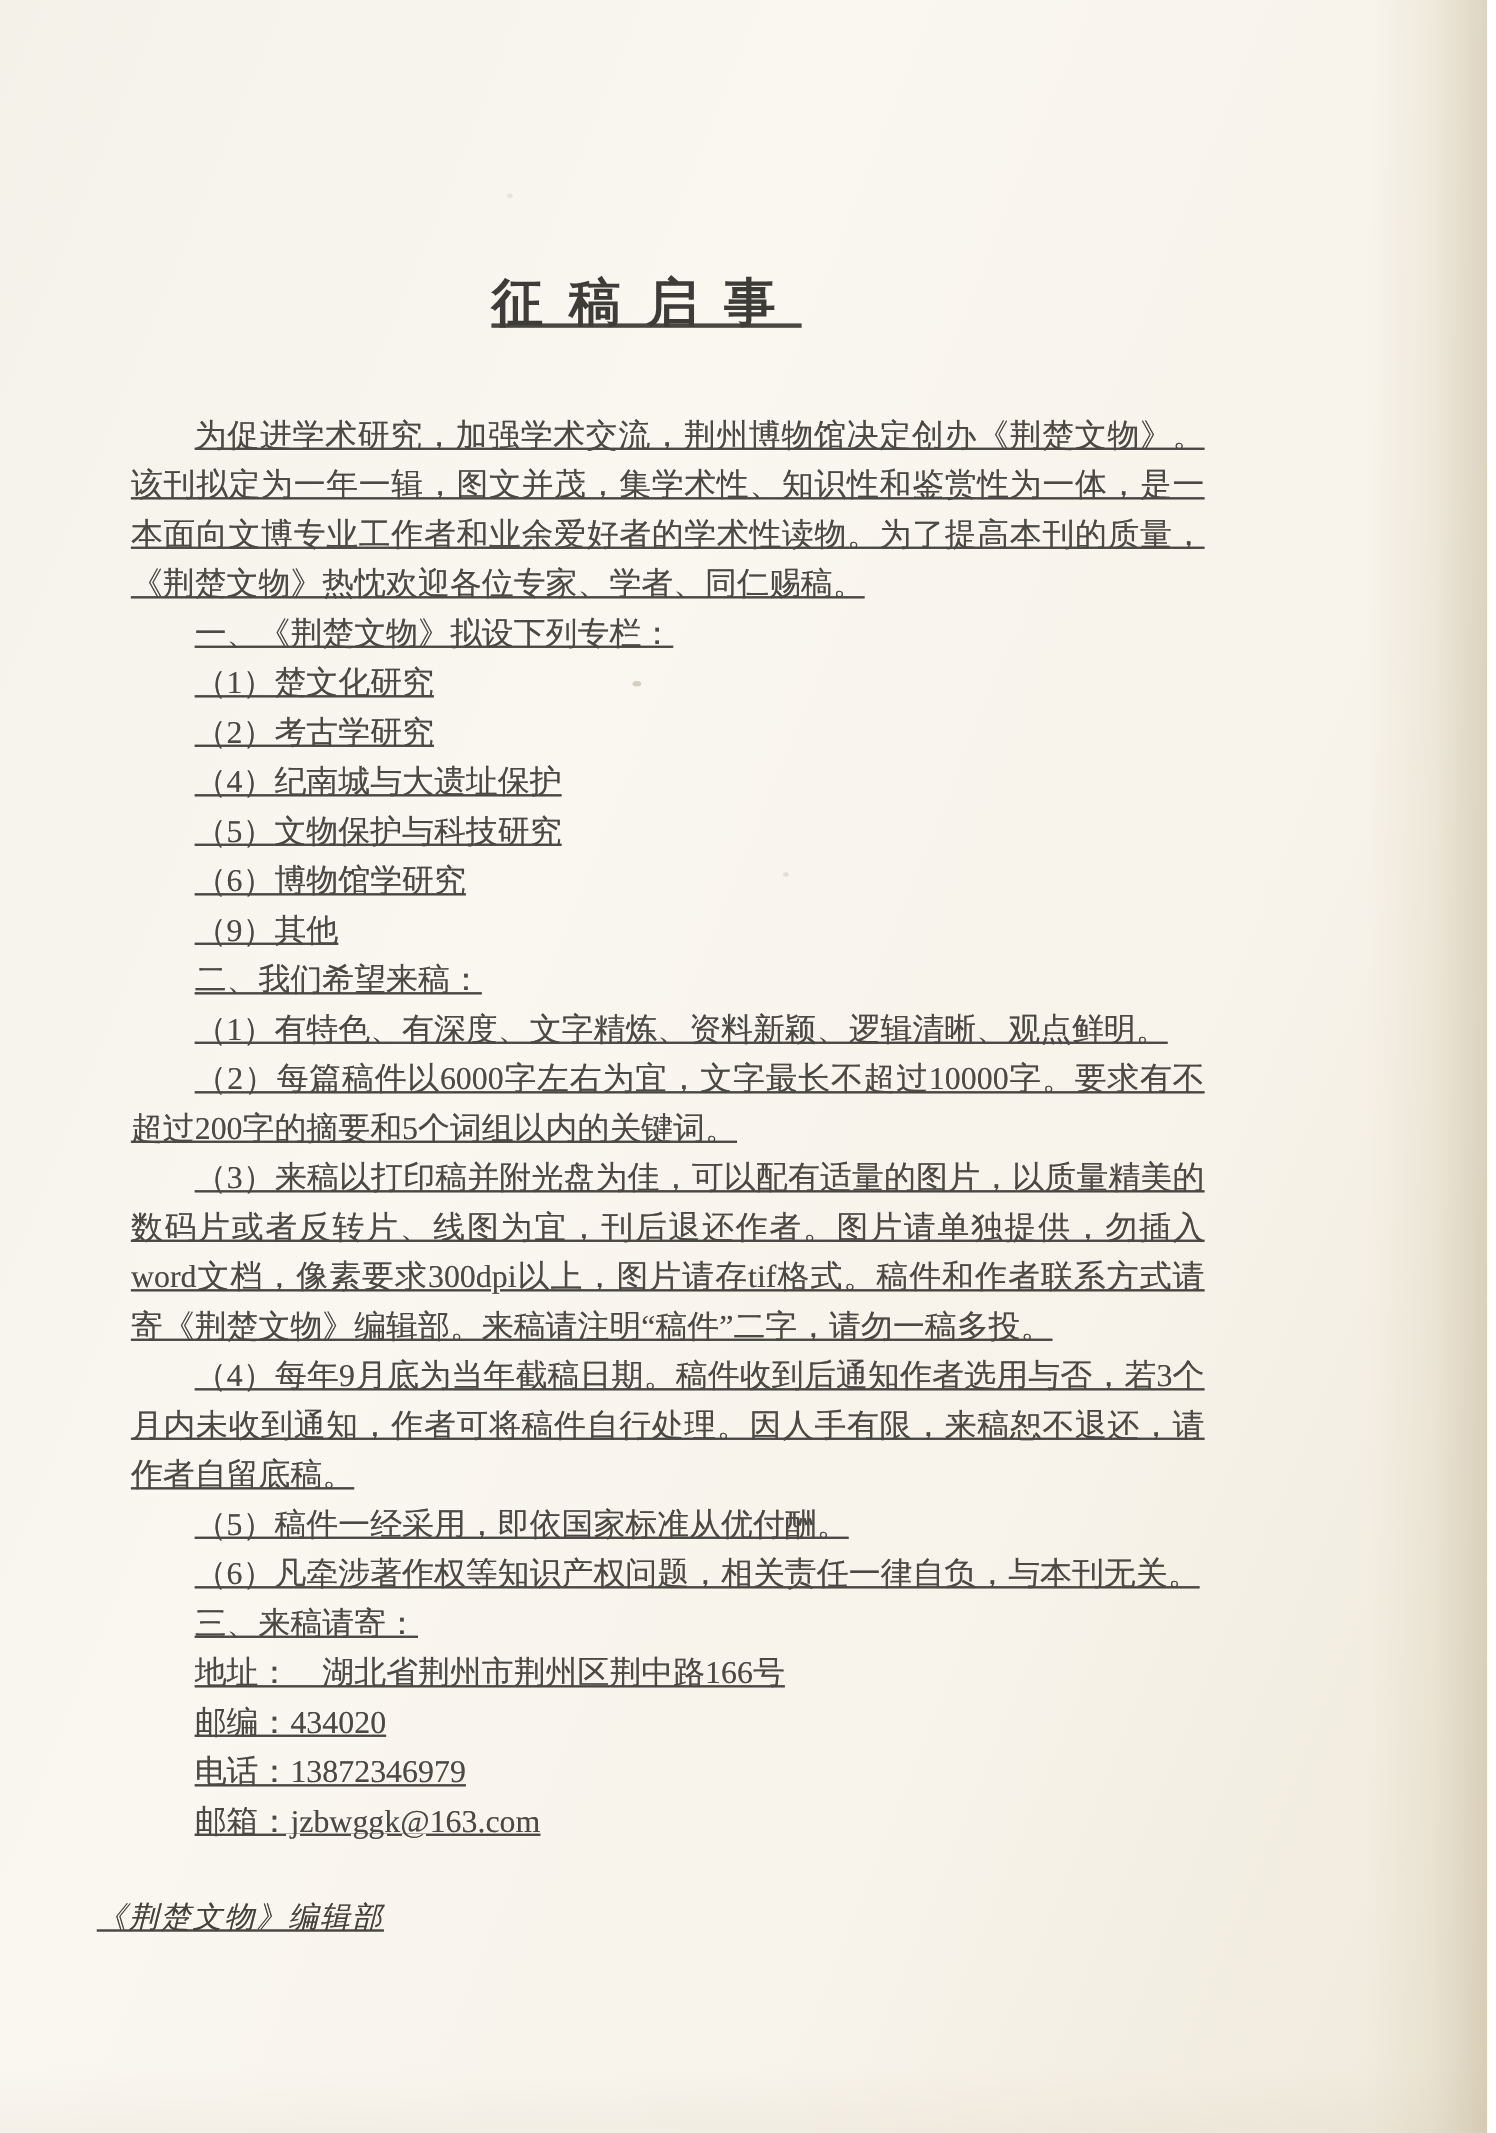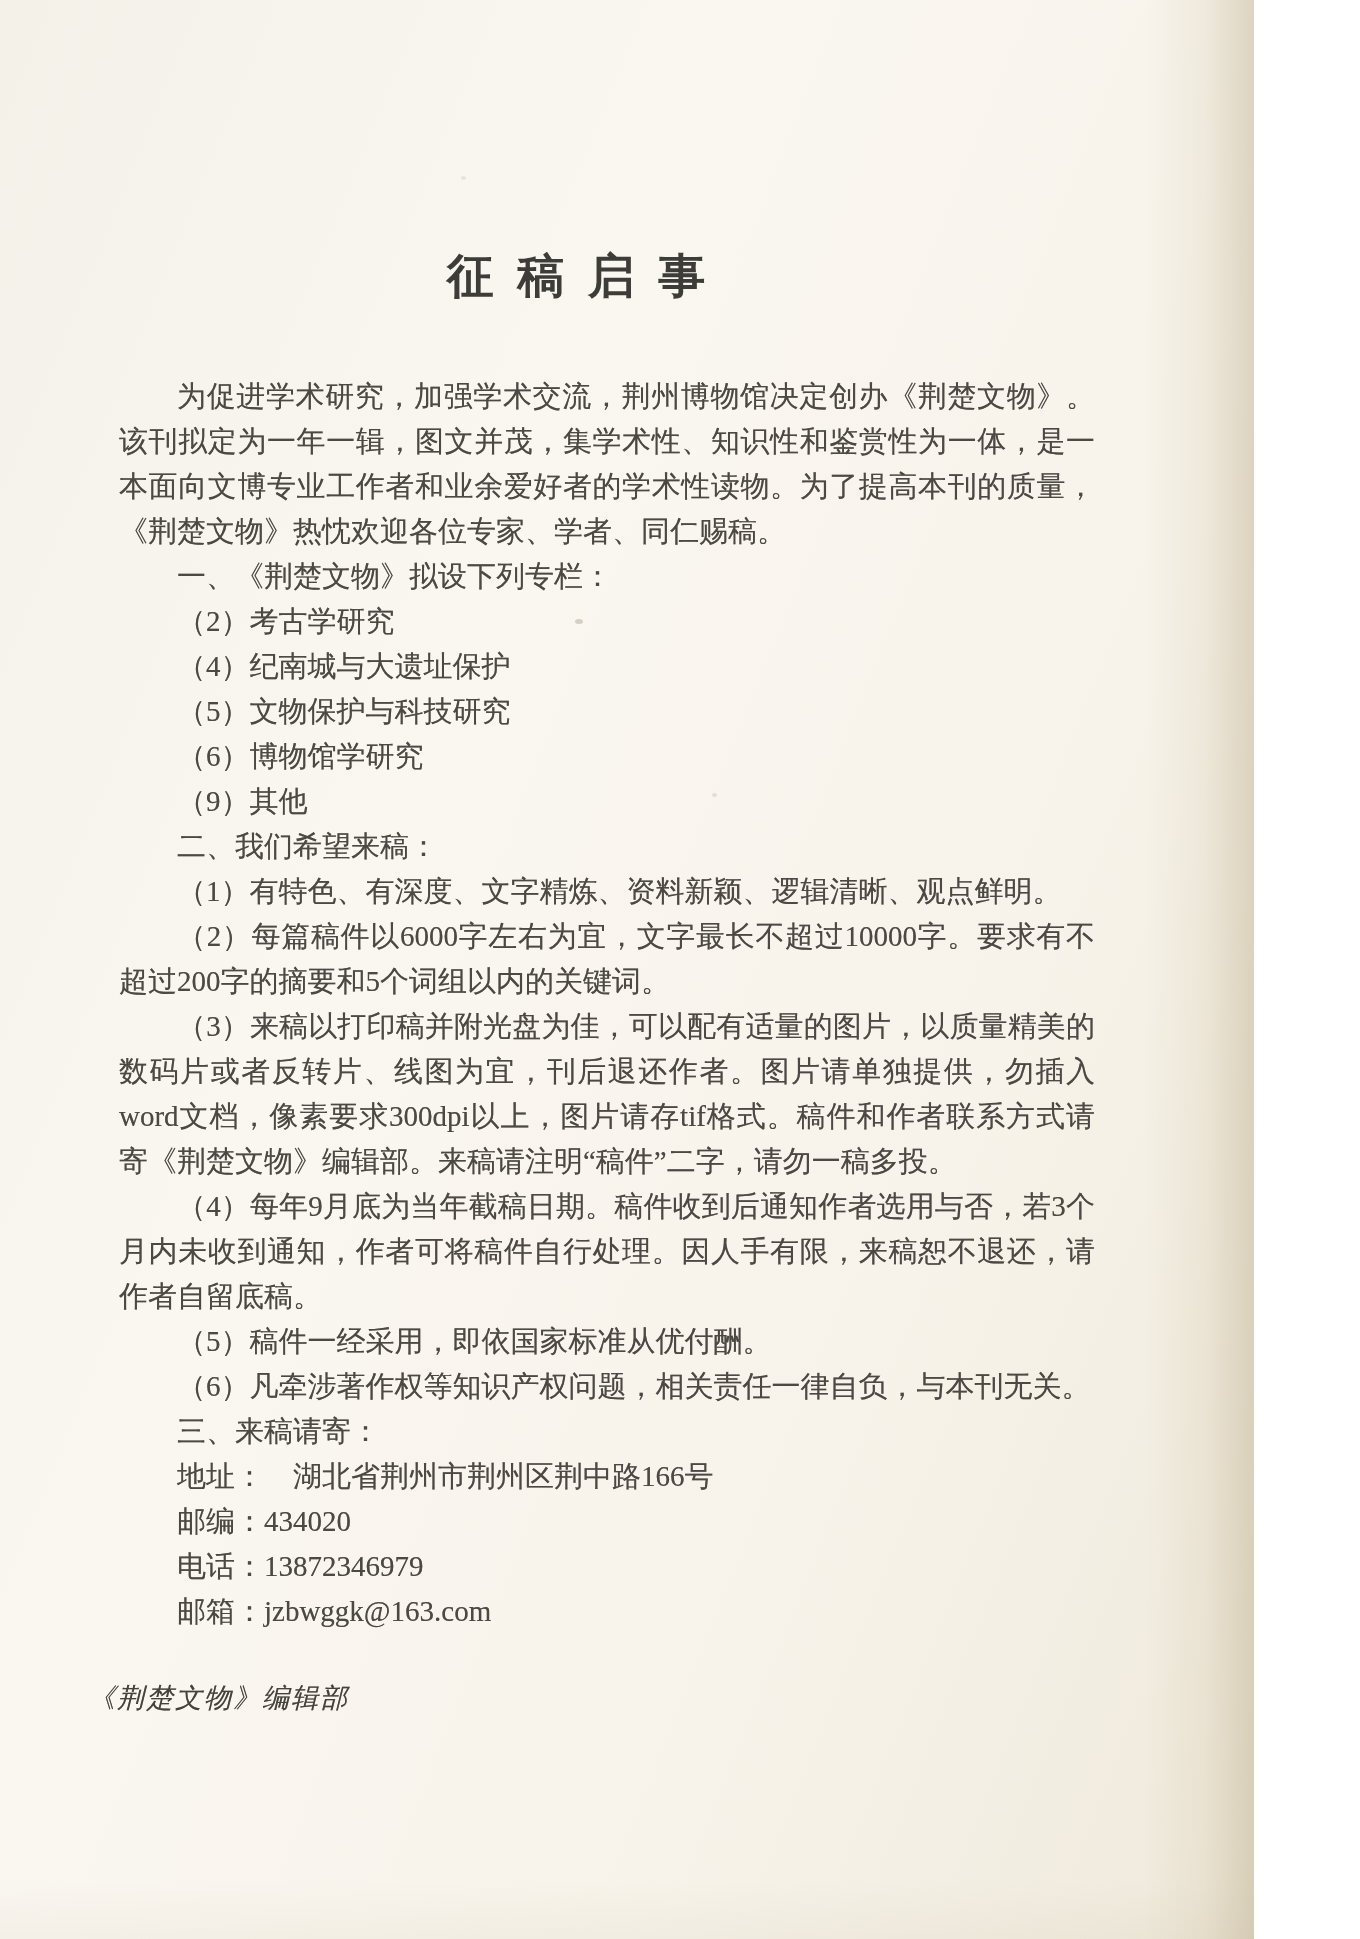--- a/index.html
+++ b/index.html
@@ -1,26 +1,27 @@
 <!DOCTYPE html>
 <html><head>
 <meta charset="utf-8">
 <style>
   html, body { margin: 0; padding: 0; }
   body { width: 1360px; }
 
   .page {
     position: relative;
-    width: 1254px;
+    width: 1352px;
     height: 1939px;
     overflow: hidden;
     background:
       linear-gradient(112deg, #f4f1e9 0%, #faf7f1 35%, #f7f3ea 70%, #efe9db 100%);
     font-family: "Liberation Serif", "DejaVu Serif", serif;
     color: #4a4742;
+    text-decoration: underline;
   }
 
   .title {
     margin: 248px 0 0 88px;
     width: 976px;
     text-align: center;
     font-size: 47px;
     line-height: 1.2;
     font-weight: 700;
     color: #3e3c38;
@@ -85,20 +86,21 @@
 <body>
 
 <div class="page">
 
   <h1 class="title">征稿启事</h1>
 
   <div class="content">
     <p>为促进学术研究，加强学术交流，荆州博物馆决定创办《荆楚文物》。该刊拟定为一年一辑，图文并茂，集学术性、知识性和鉴赏性为一体，是一本面向文博专业工作者和业余爱好者的学术性读物。为了提高本刊的质量，《荆楚文物》热忱欢迎各位专家、学者、同仁赐稿。</p>
 
     <p>一、《荆楚文物》拟设下列专栏：</p>
+    <p>（1）楚文化研究</p>
     <p>（2）考古学研究</p>
     <p>（4）纪南城与大遗址保护</p>
     <p>（5）文物保护与科技研究</p>
     <p>（6）博物馆学研究</p>
     <p>（9）其他</p>
 
     <p>二、我们希望来稿：</p>
     <p>（1）有特色、有深度、文字精炼、资料新颖、逻辑清晰、观点鲜明。</p>
     <p>（2）每篇稿件以6000字左右为宜，文字最长不超过10000字。要求有不超过200字的摘要和5个词组以内的关键词。</p>
     <p>（3）来稿以打印稿并附光盘为佳，可以配有适量的图片，以质量精美的数码片或者反转片、线图为宜，刊后退还作者。图片请单独提供，勿插入word文档，像素要求300dpi以上，图片请存tif格式。稿件和作者联系方式请寄《荆楚文物》编辑部。来稿请注明“稿件”二字，请勿一稿多投。</p>

